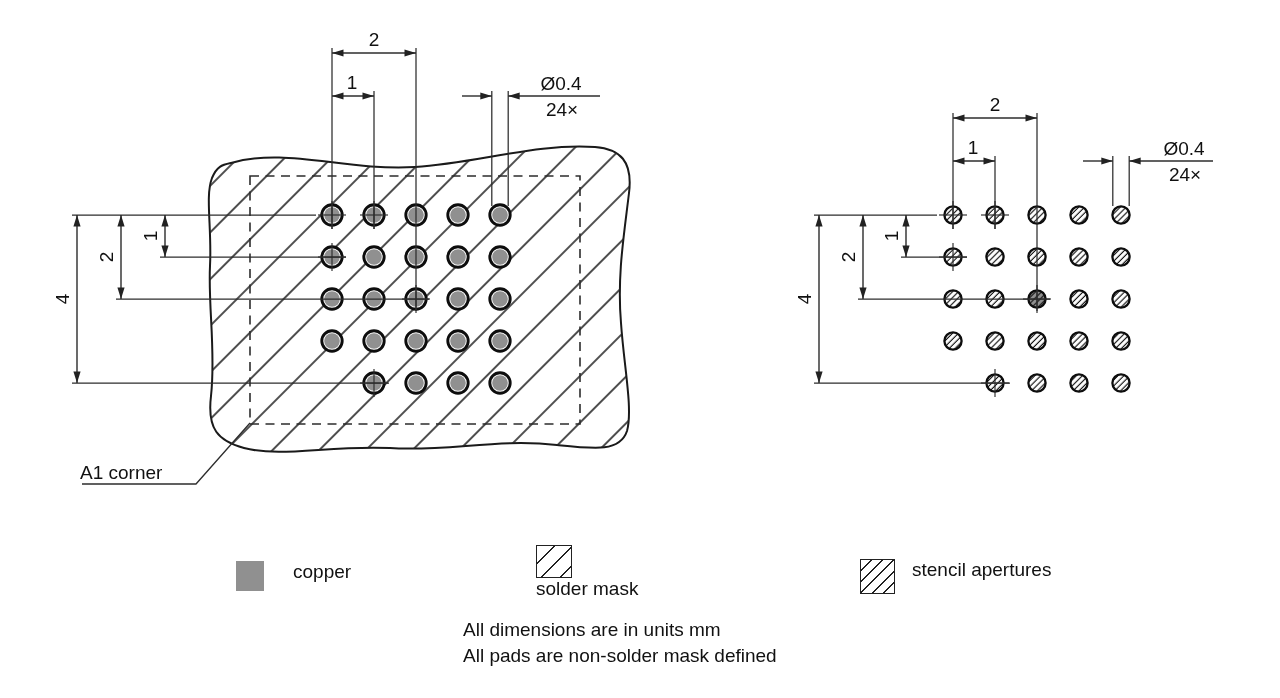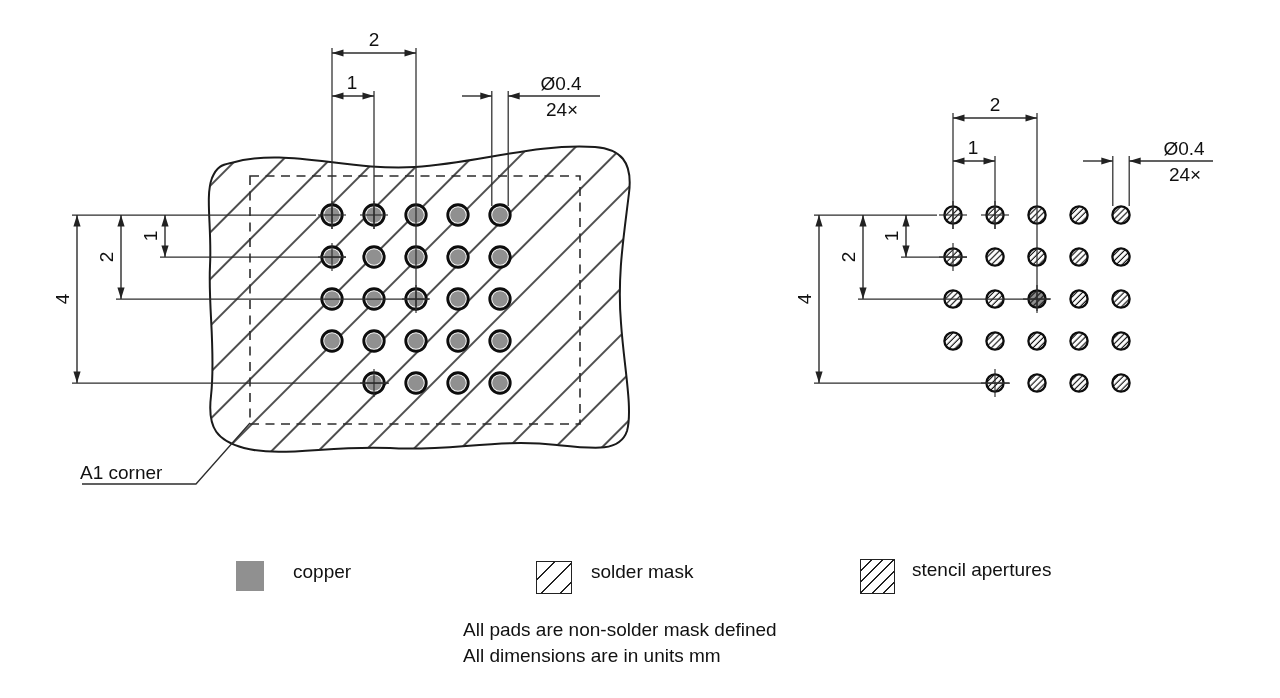--- a/index.html
+++ b/index.html
@@ -2,21 +2,21 @@
 <html><head>
 <meta charset="utf-8">
 <style>
   html,body{margin:0;padding:0;background:#fff;}
   #stage{position:relative;width:1280px;height:698px;background:#fff;overflow:hidden;
          font-family:"Liberation Sans",sans-serif;color:#111;}
   #drawing{position:absolute;left:0;top:0;}
   svg text{font-family:"Liberation Sans",sans-serif;fill:#111;}
   .legend-item{position:absolute;display:flex;align-items:flex-start;}
   #legend-copper{left:236px;top:561px;}
-  #legend-solder{left:536px;top:561px;}
+  #legend-solder{left:536px;top:545px;flex-direction:column;}
   #legend-stencil{left:836px;top:559px;margin-left:24px;}
   .sw{flex:0 0 auto;}
   .sw-copper{width:28px;height:30px;margin-right:29px;}
   .sw-solder{width:34px;height:31px;border:1.5px solid #222;margin-right:19px;
     background:repeating-linear-gradient(135deg,#fff 0 11.5px,#222 11.5px 13px);}
   .sw-stencil{width:33px;height:33px;border:1.5px solid #222;margin-right:17px;
     background:repeating-linear-gradient(135deg,#fff 0 6.5px,#222 6.5px 8px);}
   .legend-label{font-size:19px;white-space:nowrap;}
   #notes{position:absolute;left:463px;top:617px;font-size:19px;line-height:26px;}
 </style>
@@ -237,16 +237,16 @@
   <div class="legend-item" id="legend-solder">
     <span class="sw sw-solder"></span>
     <span class="legend-label">solder mask</span>
   </div>
   <div class="legend-item" id="legend-stencil">
     <span class="sw sw-stencil"></span>
     <span class="legend-label">stencil apertures</span>
   </div>
 
   <div id="notes">
+    <div>All dimensions are in units mm</div>
     <div>All pads are non-solder mask defined</div>
-    <div>All dimensions are in units mm</div>
   </div>
 </div>
 
 </body></html>

